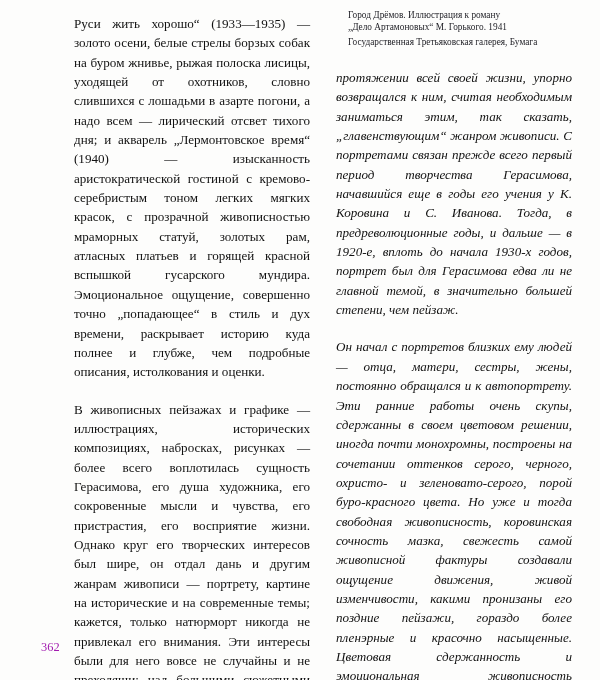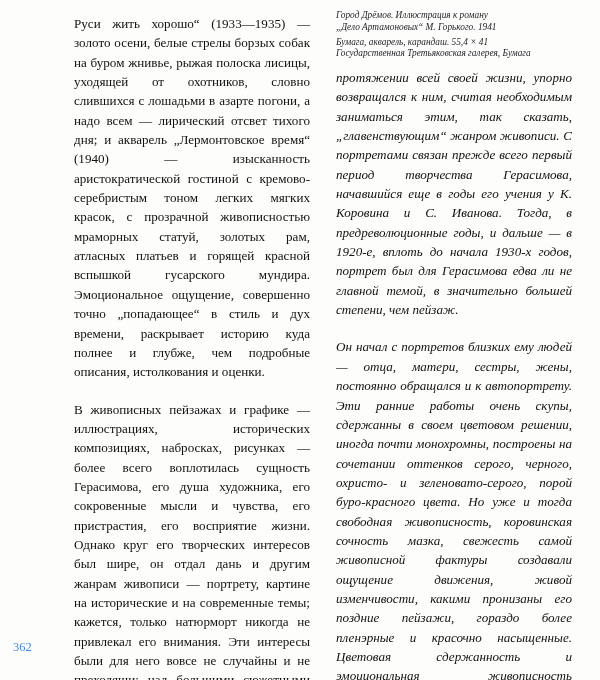--- a/index.html
+++ b/index.html
@@ -37,53 +37,51 @@
   }
   .para {
     margin: 0;
     text-align: justify;
   }
   .para + .para {
     margin-top: 18px;
   }
   .caption {
     position: absolute;
-    left: 336px;
+    left: 348px;
     top: 10px;
     width: 240px;
-    font-style: italic;
     font-size: 9.3px;
     line-height: 11.6px;
     color: #24242a;
     text-align: left;
   }
   .caption .cap-block + .cap-block {
     margin-top: 3.5px;
   }
   .folio {
     position: absolute;
-    left: 13px;
+    left: 41px;
     top: 640px;
     font-size: 12.4px;
     line-height: 14px;
-    color: #3b82f6;
+    color: #a21caf;
   }
 </style>
 </head>
 <body>
 
 <div class="page">
 
   <div class="caption">
     <div class="cap-block">
       <div>Город Дрёмов. Иллюстрация к роману</div>
       <div>„Дело Артамоновых“ М. Горького. 1941</div>
     </div>
     <div class="cap-block">
-      <div>Бумага, акварель, карандаш. 55,4 × 41</div>
       <div>Государственная Третьяковская галерея, Бумага</div>
     </div>
   </div>
 
   <div class="column left">
     <p class="para">Руси жить хорошо“ (1933—1935) — золото осени, белые стрелы борзых собак на буром жнивье, рыжая полоска лисицы, уходящей от охотников, словно слившихся с лошадьми в азарте погони, а надо всем — лирический отсвет тихого дня; и акварель „Лермонтовское время“ (1940) — изысканность аристократической гостиной с кремово-серебристым тоном легких мягких красок, с прозрачной живописностью мраморных статуй, золотых рам, атласных платьев и горящей красной вспышкой гусарского мундира. Эмоциональное ощущение, совершенно точно „попадающее“ в стиль и дух времени, раскрывает историю куда полнее и глубже, чем подробные описания, истолкования и оценки.</p>
     <p class="para">В живописных пейзажах и графике — иллюстрациях, исторических композициях, набросках, рисунках — более всего воплотилась сущность Герасимова, его душа художника, его сокровенные мысли и чувства, его пристрастия, его восприятие жизни. Однако круг его творческих интересов был шире, он отдал дань и другим жанрам живописи — портрету, картине на исторические и на современные темы; кажется, только натюрморт никогда не привлекал его внимания. Эти интересы были для него вовсе не случайны и не преходящи: над большими сюжетными картинами он работал на</p>
   </div>
 
   <div class="column right">

